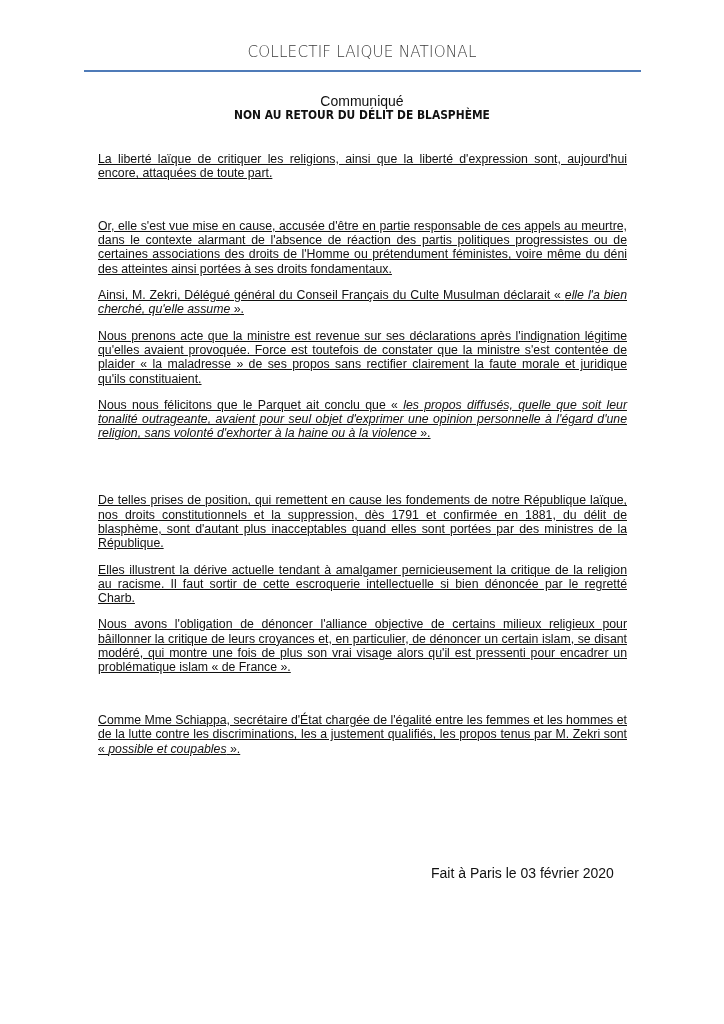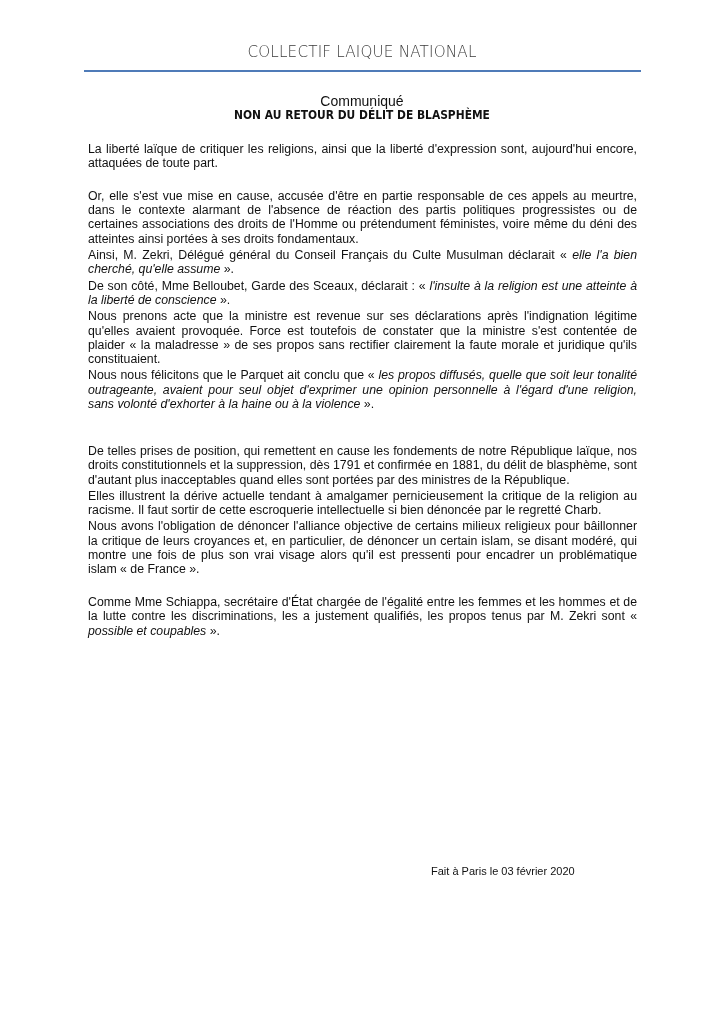--- a/index.html
+++ b/index.html
@@ -60,53 +60,53 @@
     .body-text {
       position: absolute;
       top: 140px;
       left: 86px;
       width: 553px;
       font-size: 12.3px;
       line-height: 14.3px;
       text-align: justify;
     }
     .body-text p {
-      margin: 2px;
+      margin: 12px;
+      text-decoration: underline;
     }
     .gap {
       height: 14.3px;
     }
     .bold {
       font-weight: bold;
     }
     em {
       font-style: italic;
     }
     .signature {
       position: absolute;
       top: 865px;
       left: 431px;
-      font-size: 11px;
+      font-size: 14px;
     }
   </style>
 </head>
 <body>
 
 <div class="header-title">COLLECTIF LAIQUE NATIONAL</div>
 <div class="header-rule"></div>
 
 <div class="doc-type">Communiqué</div>
 <div class="doc-title">NON AU RETOUR DU DÉLIT DE BLASPHÈME</div>
 
 <div class="body-text">
   <p>La liberté laïque de critiquer les religions, ainsi que la liberté d'expression sont, aujourd'hui encore, attaquées de toute part.</p>
   <div class="gap"></div>
   <p>Or, elle s'est vue mise en cause, accusée d'être en partie responsable de ces appels au meurtre, dans le contexte alarmant de l'absence de réaction des partis politiques progressistes ou de certaines associations des droits de l'Homme ou prétendument féministes, voire même du déni des atteintes ainsi portées à ses droits fondamentaux.</p>
   <p><span>Ainsi, M. Zekri, Délégué général du Conseil Français du Culte Musulman déclarait « </span><em>elle l'a bien cherché, qu'elle assume</em><span> ».</span></p>
-  <p><span>De son côté, Mme Belloubet, Garde des Sceaux, déclarait : « </span><em>l'insulte à la religion est une atteinte à la liberté de conscience</em><span> ».</span></p>
   <p>Nous prenons acte que la ministre est revenue sur ses déclarations après l'indignation légitime qu'elles avaient provoquée. Force est toutefois de constater que la ministre s'est contentée de plaider « la maladresse » de ses propos sans rectifier clairement la faute morale et juridique qu'ils constituaient.</p>
   <p><span>Nous nous félicitons que le Parquet ait conclu que « </span><em>les propos diffusés, quelle que soit leur tonalité outrageante, avaient pour seul objet d'exprimer une opinion personnelle à l'égard d'une religion, sans volonté d'exhorter à la haine ou à la violence</em><span> ».</span></p>
   <div class="gap"></div>
   <div class="gap"></div>
   <p>De telles prises de position, qui remettent en cause les fondements de notre République laïque, nos droits constitutionnels et la suppression, dès 1791 et confirmée en 1881, du délit de blasphème, sont d'autant plus inacceptables quand elles sont portées par des ministres de la République.</p>
   <p>Elles illustrent la dérive actuelle tendant à amalgamer pernicieusement la critique de la religion au racisme. Il faut sortir de cette escroquerie intellectuelle si bien dénoncée par le regretté Charb.</p>
   <p>Nous avons l'obligation de dénoncer l'alliance objective de certains milieux religieux pour bâillonner la critique de leurs croyances et, en particulier, de dénoncer un certain islam, se disant modéré, qui montre une fois de plus son vrai visage alors qu'il est pressenti pour encadrer un problématique islam « de France ».</p>
   <div class="gap"></div>
   <p><span>Comme Mme Schiappa, secrétaire d'État chargée de l'égalité entre les femmes et les hommes et de la lutte contre les discriminations, les a justement qualifiés, les propos tenus par M. Zekri sont « </span><em>possible et coupables</em><span> ».</span></p>
   <div class="gap"></div>

